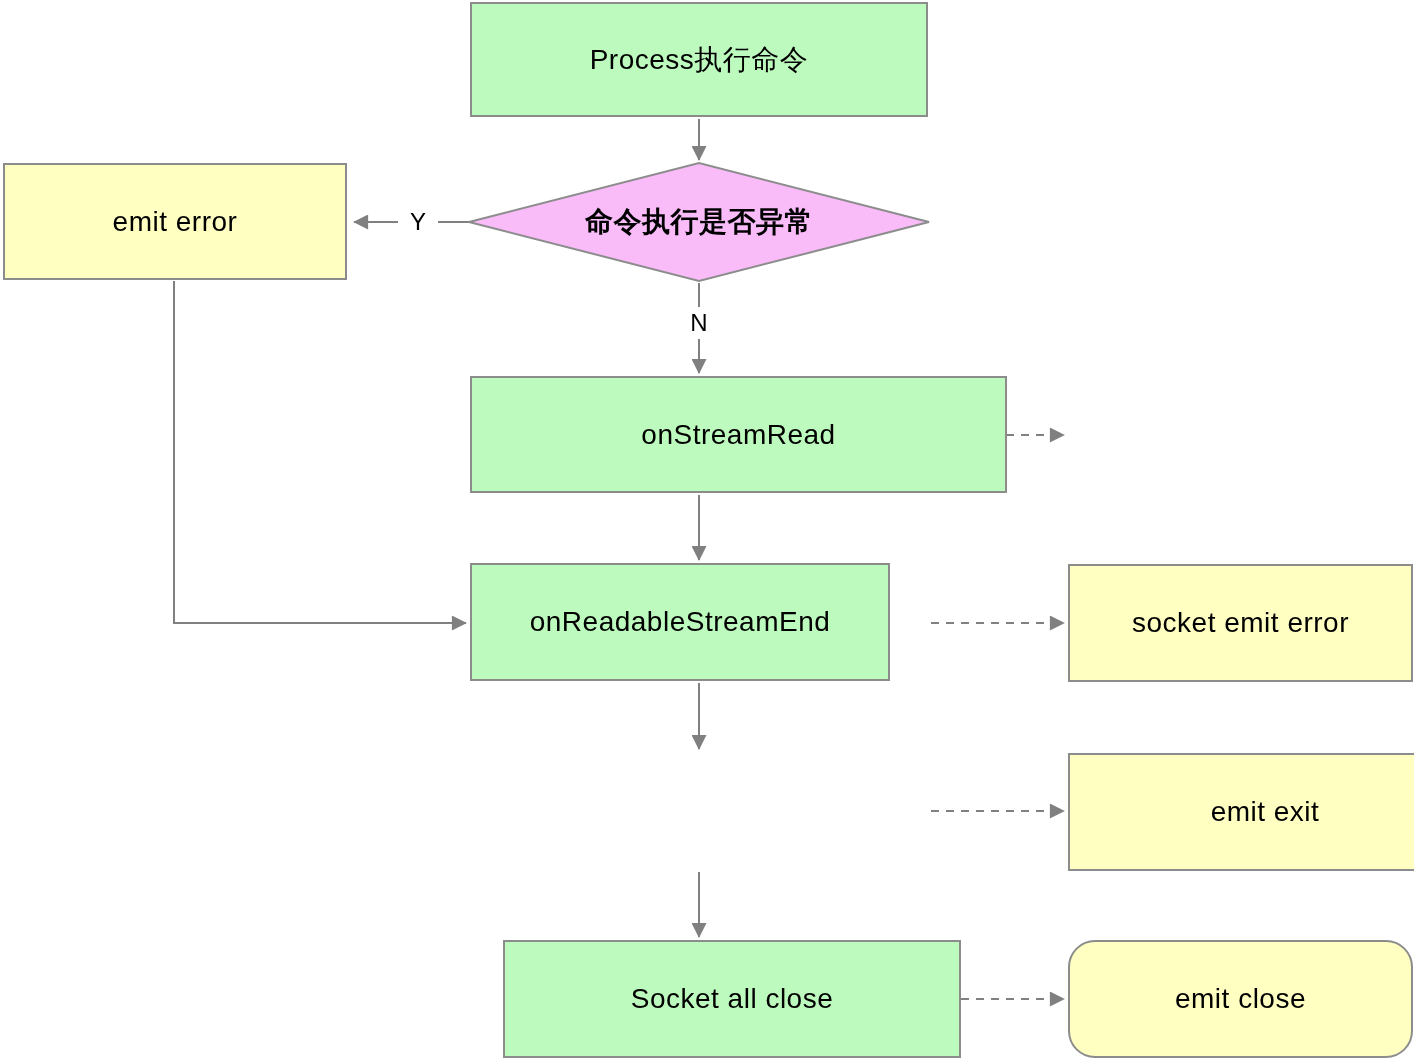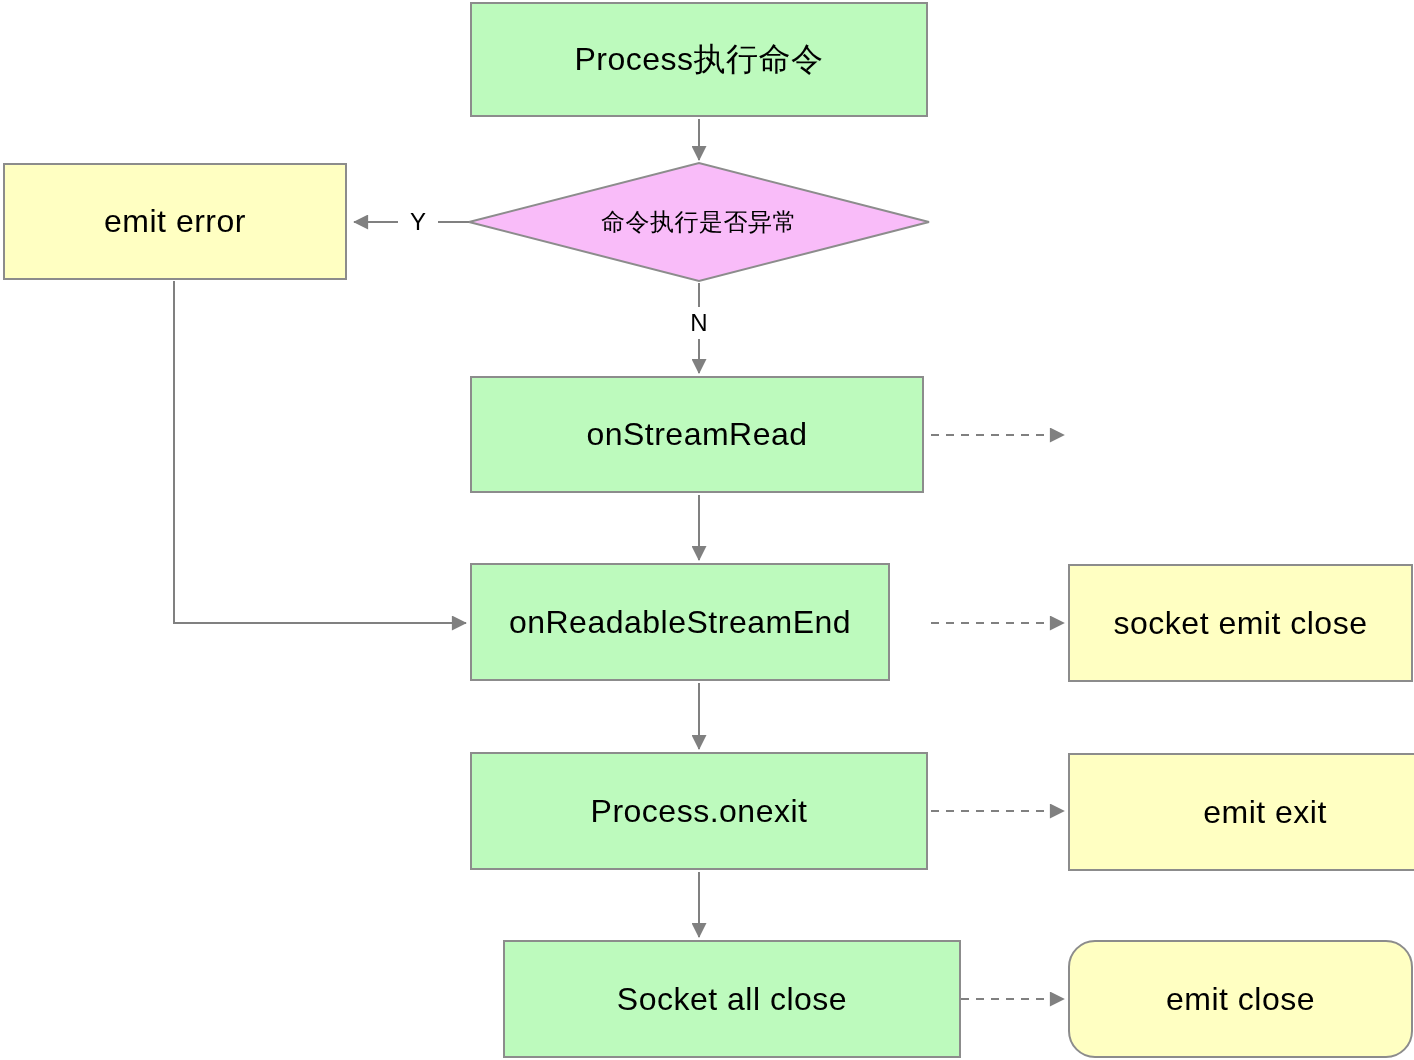--- a/index.html
+++ b/index.html
@@ -28,36 +28,37 @@
     position:absolute;
     inset:0;
     z-index:1;
   }
   .node{
     position:absolute;
     display:flex;
     align-items:center;
     justify-content:center;
     border:2px solid var(--stroke);
-    font-size:32px;
+    font-size:28px;
     letter-spacing:.5px;
     text-align:center;
     z-index:2;
   }
   .node.green{background:var(--green);}
   .node.yellow{background:var(--yellow);}
   .diamond-label{
     position:absolute;
     display:flex;
     align-items:center;
     justify-content:center;
-    font-size:24px;
+    font-size:28px;
     letter-spacing:.5px;
     z-index:3;
     background:transparent;
+    font-weight:bold;
   }
   .edge-label{
     position:absolute;
     transform:translate(-50%,-50%);
     background:var(--canvas);
     padding:2px 12px;
     font-size:24px;
     z-index:3;
   }
   svg .solid{
@@ -106,30 +107,29 @@
     <path class="dashed" d="M931 811 L1064 811" marker-end="url(#arrow)"></path>
     <path class="dashed" d="M931 999 L1064 999" marker-end="url(#arrow)"></path>
   </svg>
 
   <div class="node green" style="left:470px;top:2px;width:458px;height:115px;">Process执行命令</div>
 
   <div class="diamond-label" style="left:469px;top:163px;width:460px;height:118px;">命令执行是否异常</div>
 
   <div class="node yellow" style="left:3px;top:163px;width:344px;height:117px;">emit error</div>
 
-  <div class="node green" style="left:470px;top:376px;width:454px;height:117px;">onStreamRead</div>
+  <div class="node green" style="left:470px;top:376px;width:537px;height:117px;">onStreamRead</div>
 
   <div class="node green" style="left:470px;top:563px;width:420px;height:118px;">onReadableStreamEnd</div>
 
-  <div class="node green" style="left:470px;top:752px;width:458px;height:118px;">Process.onexit</div>
 
   <div class="node green" style="left:470px;top:940px;width:458px;height:118px;margin-left:33px;">Socket all close</div>
 
 
-  <div class="node yellow" style="left:1068px;top:564px;width:345px;height:118px;">socket emit close</div>
+  <div class="node yellow" style="left:1068px;top:564px;width:345px;height:118px;">socket emit error</div>
 
   <div class="node yellow" style="left:1068px;top:753px;width:394px;height:118px;">emit exit</div>
 
   <div class="node yellow" style="left:1068px;top:940px;width:345px;height:118px;border-radius:27px;">emit close</div>
 
   <div class="edge-label" style="left:418px;top:222px;">Y</div>
 
   <div class="edge-label" style="left:699px;top:323px;">N</div>
 
 </div>

